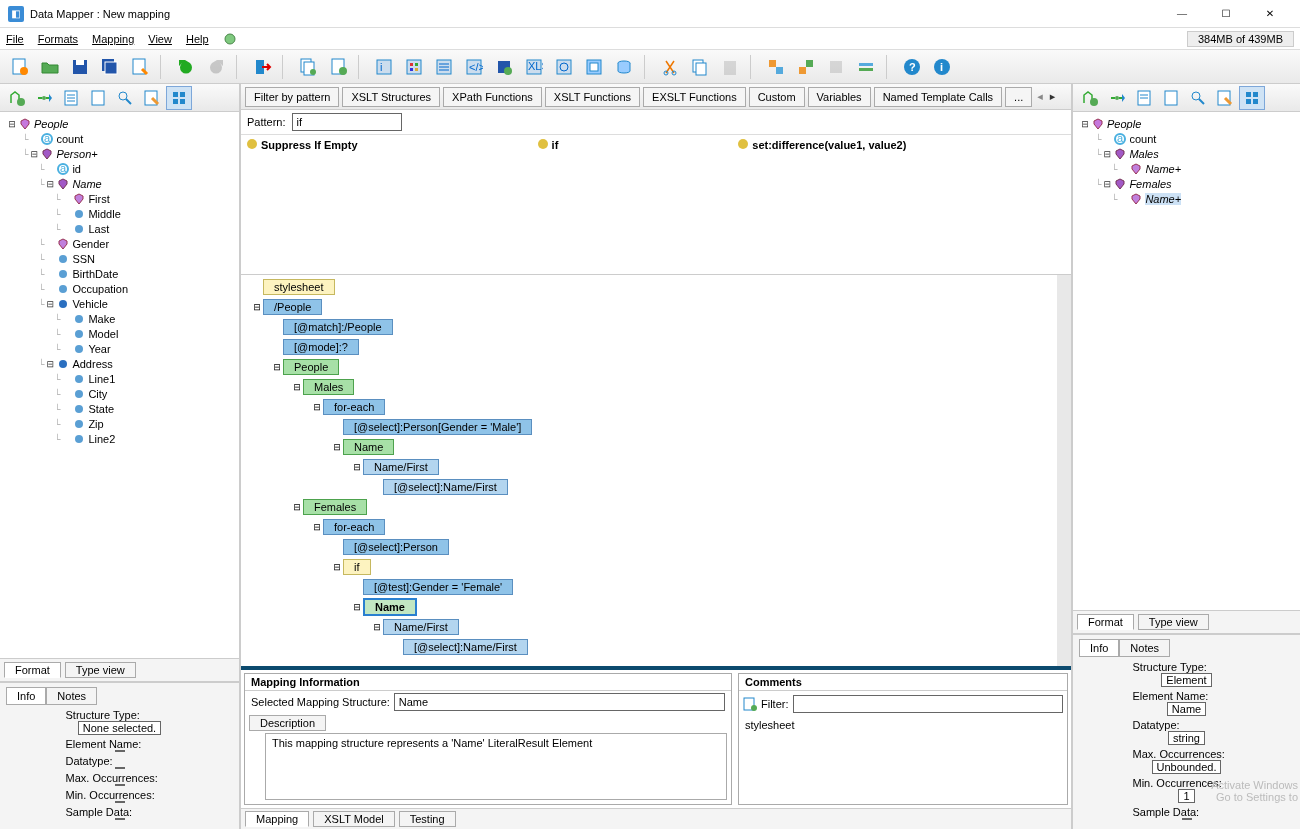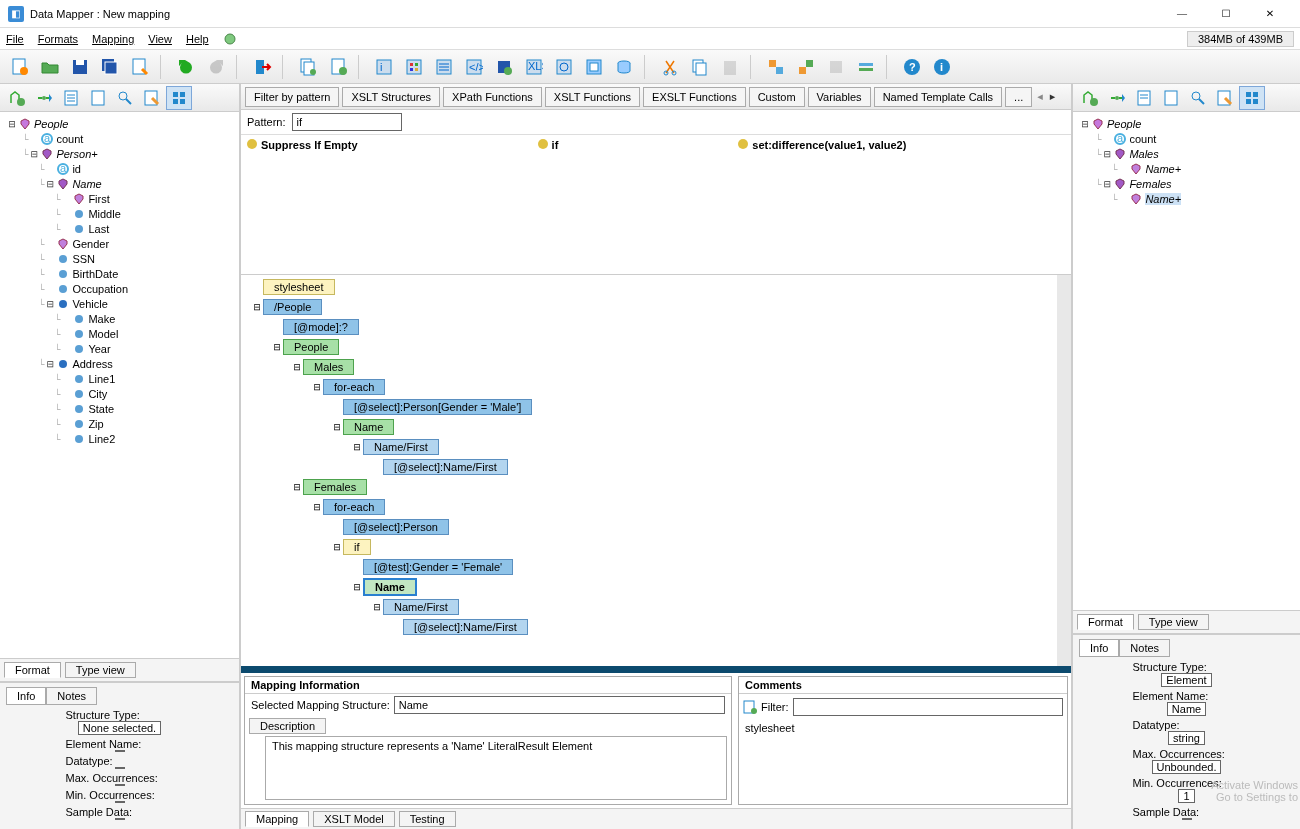--- a/index.html
+++ b/index.html
@@ -49,21 +49,21 @@
 .bullet { width:10px; height:10px; border-radius:50%; background:#e0c040; display:inline-block;}
 .mapping-tree { flex:1; overflow:auto; background:#fff; padding:2px 0 2px 4px; position:relative; border-right: 14px solid #e8e8e8;}
 .map-row { display:flex; align-items:center; height:20px; }
 .map-row .expander { width: 12px; text-align:center; font-size:9px;}
 .map-block { border: 1px solid #5a8fc0; padding: 1px 10px; display:inline-block; font-size:11px;}
 .mb-yellow { background:#fdf3c0; border-color:#c6b85f;}
 .mb-blue { background:#8fc3e8; }
 .mb-blue2 { background:#b3d5ef;}
 .mb-green { background:#a7e0a7; border-color:#4da24d;}
 .mb-sel { background:#c2e7c2; border: 2px solid #2a80d0; font-weight:bold;}
-.bottom-panels { display:flex; border-top:7px solid #0c4a6e; height: 142px;}
+.bottom-panels { display:flex; border-top:4px solid #0c4a6e; height: 142px;}
 .bottom-left { flex: 1; border: 1px solid #aaa; margin: 3px; background:#fff; display:flex; flex-direction:column;}
 .bottom-left .hdr, .bottom-right .hdr { font-weight:bold; padding: 2px 6px; border-bottom: 1px solid #ccc;}
 .bottom-right { width: 330px; border: 1px solid #aaa; margin: 3px; background:#fff; display:flex; flex-direction:column;}
 .desc-tabs { display:flex; padding: 2px 4px; gap:4px;}
 .desc-text { padding: 3px 6px;}
 .center-bottom-tabs { display:flex; gap:4px; border-top:1px solid #ccc; background:#f4f4f4; padding:2px 4px;}
 .sel-row { display:flex; align-items:center; padding: 2px 6px; gap: 4px;}
 .sel-row .sfield { flex:1; border:1px solid #666; height:18px; background:#fff; display:flex; align-items:center; padding:0 4px;}
 .comments-filter { display:flex; align-items:center; padding:4px; gap:4px;}
 .comments-filter input { flex:1; border:1px solid #666; height:18px; padding:0 4px;}
@@ -624,20 +624,24 @@
         <div class="map-row" style="padding-left: 6px;">
           <span class="expander">&nbsp;</span>
           <span class="map-block mb-yellow">stylesheet</span>
         </div>
         <div class="map-row" style="padding-left: 6px;">
           <span class="expander">⊟</span>
           <span class="map-block mb-blue">/People</span>
         </div>
         <div class="map-row" style="padding-left: 26px;">
           <span class="expander">&nbsp;</span>
+          <span class="map-block mb-blue">[@match]:/People</span>
+        </div>
+        <div class="map-row" style="padding-left: 26px;">
+          <span class="expander">&nbsp;</span>
           <span class="map-block mb-blue">[@mode]:?</span>
         </div>
         <div class="map-row" style="padding-left: 26px;">
           <span class="expander">⊟</span>
           <span class="map-block mb-green">People</span>
         </div>
         <div class="map-row" style="padding-left: 46px;">
           <span class="expander">⊟</span>
           <span class="map-block mb-green">Males</span>
         </div>

